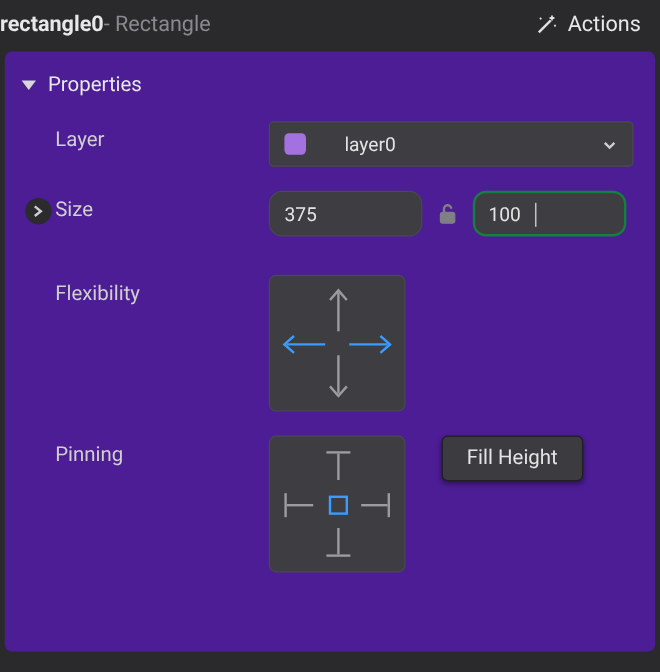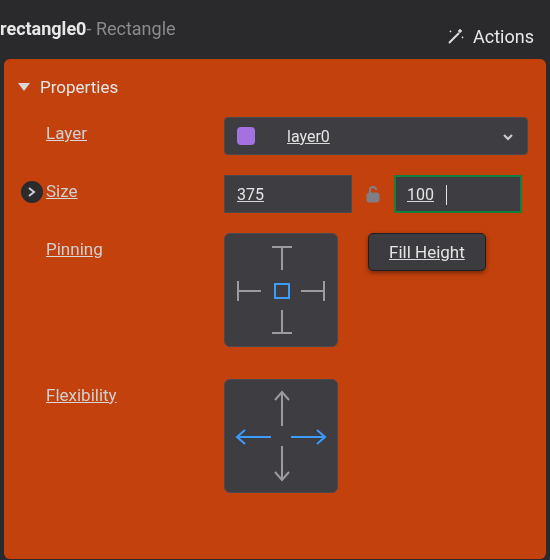--- a/index.html
+++ b/index.html
@@ -15,46 +15,45 @@
   .header {
     display: flex;
     align-items: center;
     padding: 10px 16px 12px 0;
   }
   .header .name { font-weight: 700; color: #e8e8e8; font-size: 18px; }
   .header .type { color: #8a8a8e; font-size: 18px; }
   .header .spacer { flex: 1; }
   .actions-btn {
     display: flex; align-items: center; gap: 8px;
-    color: #e8e8e8; font-size: 18px; cursor: pointer; margin-top: 16px;
+    color: #e8e8e8; font-size: 18px; cursor: pointer;
   }
   .wand { width: 20px; height: 20px; }
   .wand svg { stroke: #e0e0e0; fill: none; }
   .panel {
-    background: #c2410c;
+    background: #4c1d95;
     border-radius: 6px;
     margin: 0 4px 4px 4px;
     padding: 8px 0 20px 0;
     height: 500px;
   }
   .section-header {
     display: flex; align-items: center; gap: 10px;
     padding: 10px 14px;
     color: #e8e8e8; font-size: 17px; cursor: pointer;
   }
   .tri {
     width: 0; height: 0;
     border-left: 6px solid transparent;
     border-right: 6px solid transparent;
     border-top: 8px solid #d8d8d8;
   }
   .row {
     display: flex; align-items: flex-start;
     padding: 10px 18px 10px 14px;
-    text-decoration: underline;
   }
   .row.tall { align-items: flex-start; }
   .row .lead {
     width: 28px; display: flex; justify-content: center;
     padding-top: 6px;
   }
   .arrow-pill {
     width: 22px; height: 22px; border-radius: 11px;
     background: #2b2b2e;
     display: flex; align-items: center; justify-content: center;
@@ -89,21 +88,21 @@
     width: 26px; height: 26px; border-radius: 5px;
     background: #0a84ff;
     display: flex; align-items: center; justify-content: center;
     cursor: pointer;
   }
   .checkbox svg { width: 16px; height: 16px; stroke: #fff; stroke-width: 3; fill: none; }
   
   .numfield {
     background: #3e3e42;
     border: 1px solid #494950;
-    border-radius: 0;
+    border-radius: 11px;
     height: 38px; width: 128px;
     display: flex; align-items: center;
     padding: 0 12px; color: #e4e4e4; font-size: 16px;
     position: relative;
   }
   .numfield.focused {
     border: 2px solid #15803d;
     padding: 0 11px;
   }
   .caret {
@@ -224,20 +223,45 @@
           <path d="M5 9 V6 a3 3 0 0 1 6 0" fill="none" stroke="#7f7f85" stroke-width="2"></path>
         </svg>
       </div>
       <div class="numfield focused">
         <span>100</span>
         <span class="caret"></span>
       </div>
     </div>
   </div>
 
+  <div class="row tall" style="padding-top:22px;">
+    <div class="lead"></div>
+    <div class="label-col">Flexibility</div>
+    <div class="ctrl-col">
+      <div class="flex-box">
+        <svg class="arr-up" width="18" height="40" viewBox="0 0 18 40" fill="none" stroke-width="2">
+            <line x1="9" y1="38" x2="9" y2="6"></line>
+            <polyline points="2,12 9,4 16,12"></polyline>
+          </svg>
+        <svg class="arr-down" width="18" height="40" viewBox="0 0 18 40" fill="none" stroke-width="2">
+            <line x1="9" y1="2" x2="9" y2="34"></line>
+            <polyline points="2,28 9,36 16,28"></polyline>
+          </svg>
+        <svg class="arr-left" width="40" height="18" viewBox="0 0 40 18" fill="none" stroke-width="2">
+            <line x1="38" y1="9" x2="6" y2="9"></line>
+            <polyline points="12,2 4,9 12,16"></polyline>
+          </svg>
+        <svg class="arr-right" width="40" height="18" viewBox="0 0 40 18" fill="none" stroke-width="2">
+            <line x1="2" y1="9" x2="34" y2="9"></line>
+            <polyline points="28,2 36,9 28,16"></polyline>
+          </svg>
+      </div>
+    </div>
+  </div>
+
   <div class="row tall">
     <div class="lead"></div>
     <div class="label-col">Pinning</div>
     <div class="ctrl-col" style="align-items:flex-start;">
       <div class="pin-box">
         <span class="stem t-stem"></span>
           <span class="cap t-cap"></span>
         <span class="stem b-stem"></span>
           <span class="cap b-cap"></span>
         <span class="stem l-stem"></span>
@@ -245,38 +269,13 @@
         <span class="stem r-stem"></span>
           <span class="cap r-cap"></span>
         <span class="center-sq"></span>
       </div>
       <div class="fill-btn">
         <span>Fill Height</span>
       </div>
     </div>
   </div>
 
-  <div class="row tall" style="padding-top:22px;">
-    <div class="lead"></div>
-    <div class="label-col">Flexibility</div>
-    <div class="ctrl-col">
-      <div class="flex-box">
-        <svg class="arr-up" width="18" height="40" viewBox="0 0 18 40" fill="none" stroke-width="2">
-            <line x1="9" y1="38" x2="9" y2="6"></line>
-            <polyline points="2,12 9,4 16,12"></polyline>
-          </svg>
-        <svg class="arr-down" width="18" height="40" viewBox="0 0 18 40" fill="none" stroke-width="2">
-            <line x1="9" y1="2" x2="9" y2="34"></line>
-            <polyline points="2,28 9,36 16,28"></polyline>
-          </svg>
-        <svg class="arr-left" width="40" height="18" viewBox="0 0 40 18" fill="none" stroke-width="2">
-            <line x1="38" y1="9" x2="6" y2="9"></line>
-            <polyline points="12,2 4,9 12,16"></polyline>
-          </svg>
-        <svg class="arr-right" width="40" height="18" viewBox="0 0 40 18" fill="none" stroke-width="2">
-            <line x1="2" y1="9" x2="34" y2="9"></line>
-            <polyline points="28,2 36,9 28,16"></polyline>
-          </svg>
-      </div>
-    </div>
-  </div>
-
 </div>
 
 </body></html>

